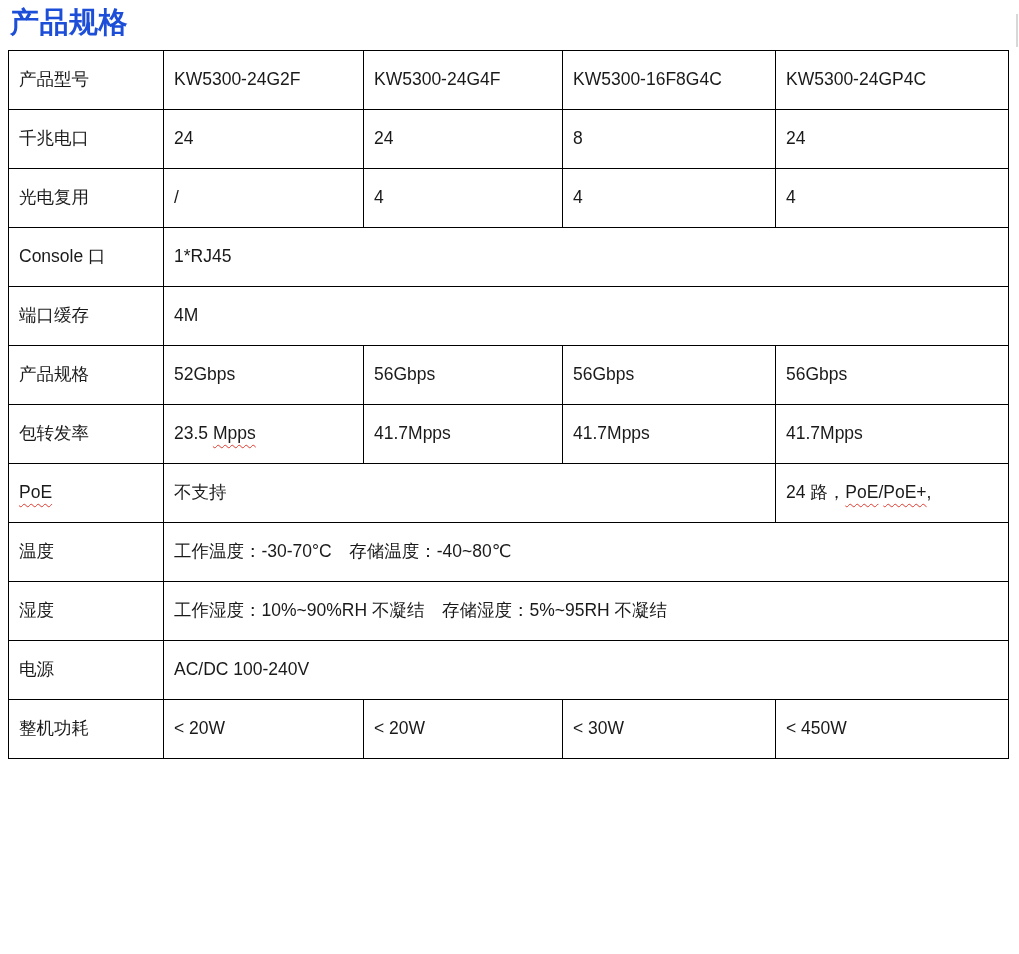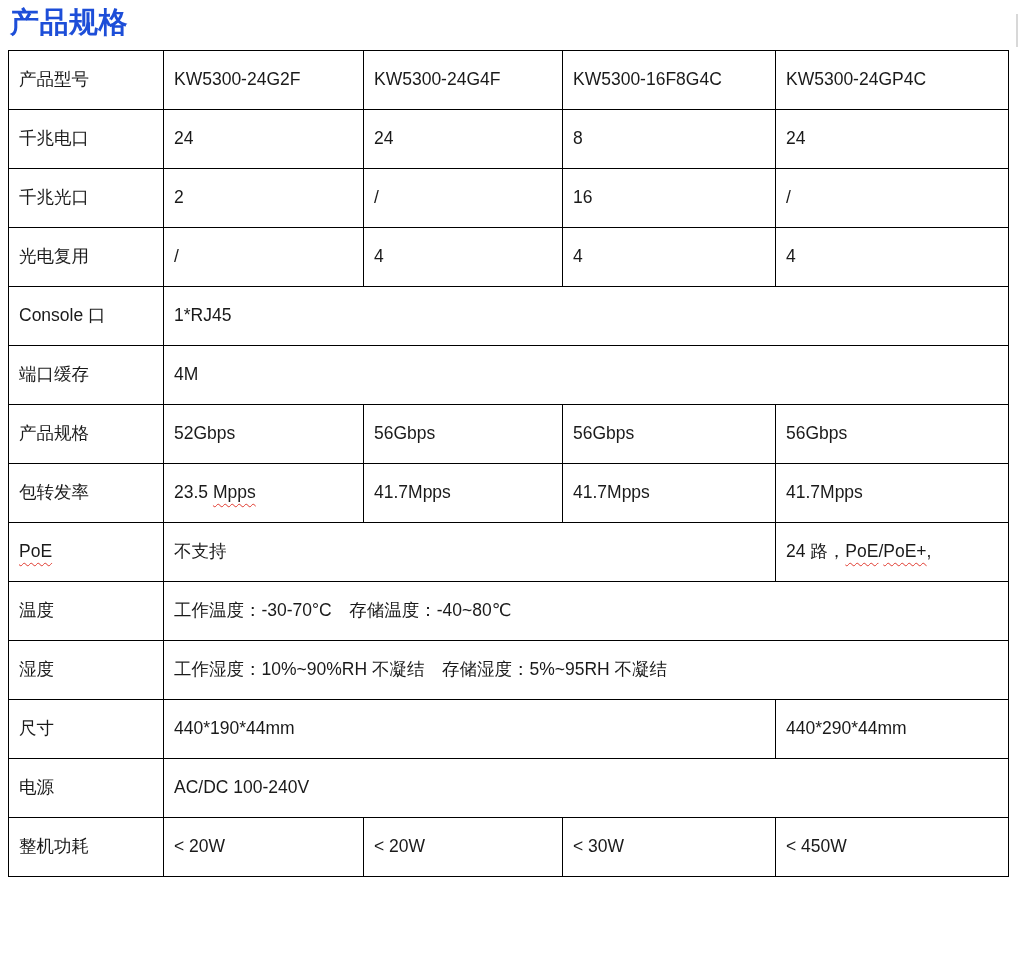--- a/index.html
+++ b/index.html
@@ -81,27 +81,20 @@
       <td>KW5300-24GP4C</td>
     </tr>
     <tr>
       <td class="row-label">千兆电口</td>
       <td>24</td>
       <td>24</td>
       <td>8</td>
       <td>24</td>
     </tr>
     <tr>
-      <td class="row-label">千兆光口</td>
-      <td>2</td>
-      <td>/</td>
-      <td>16</td>
-      <td>/</td>
-    </tr>
-    <tr>
       <td class="row-label">光电复用</td>
       <td>/</td>
       <td>4</td>
       <td>4</td>
       <td>4</td>
     </tr>
     <tr>
       <td class="row-label">Console 口</td>
       <td colspan="4">1*RJ45</td>
     </tr>
@@ -136,25 +129,20 @@
     </tr>
     <tr>
       <td class="row-label">温度</td>
       <td colspan="4">工作温度：-30-70°C　存储温度：-40~80℃</td>
     </tr>
     <tr>
       <td class="row-label">湿度</td>
       <td colspan="4">工作湿度：10%~90%RH 不凝结　存储湿度：5%~95RH 不凝结</td>
     </tr>
     <tr>
-      <td class="row-label">尺寸</td>
-      <td colspan="3">440*190*44mm</td>
-      <td>440*290*44mm</td>
-    </tr>
-    <tr>
       <td class="row-label">电源</td>
       <td colspan="4">AC/DC 100-240V</td>
     </tr>
     <tr>
       <td class="row-label">整机功耗</td>
       <td>&lt; 20W</td>
       <td>&lt; 20W</td>
       <td>&lt; 30W</td>
       <td>&lt; 450W</td>
     </tr>

